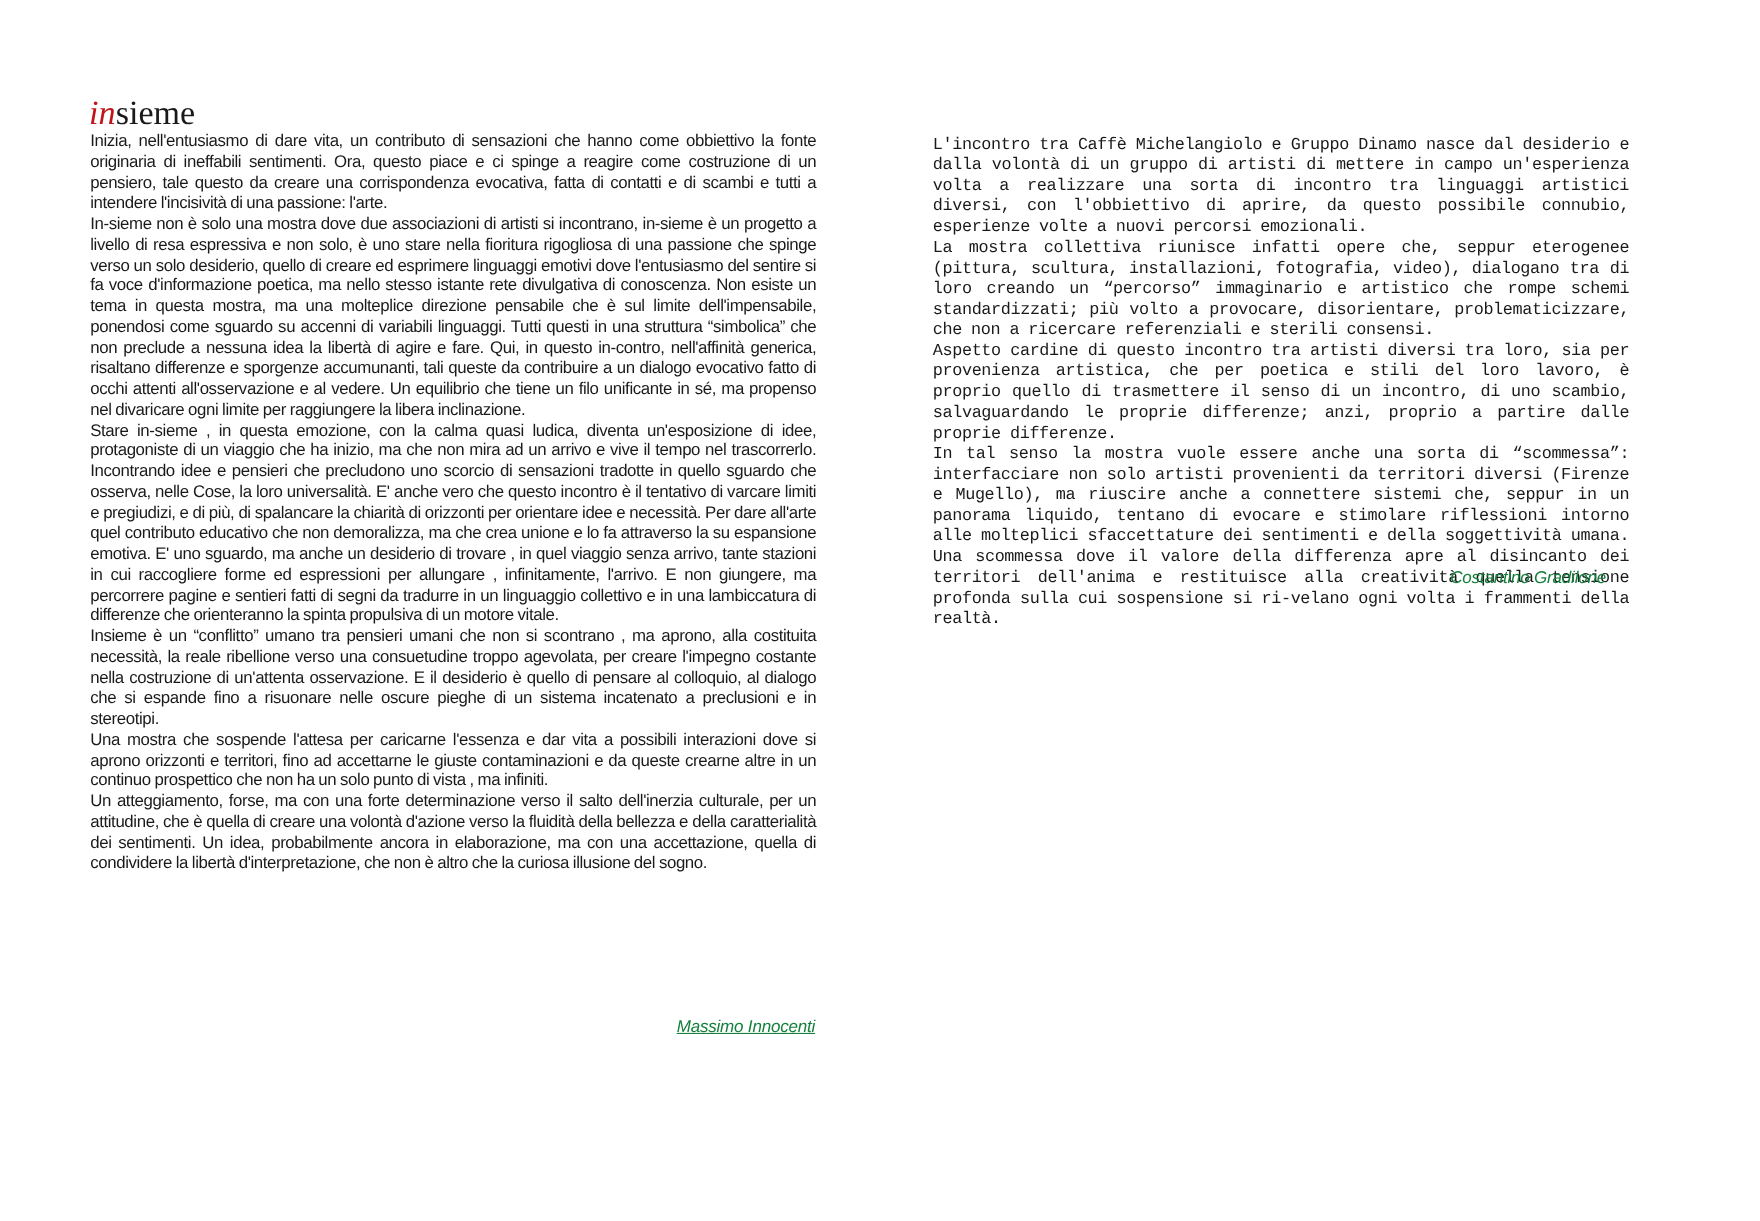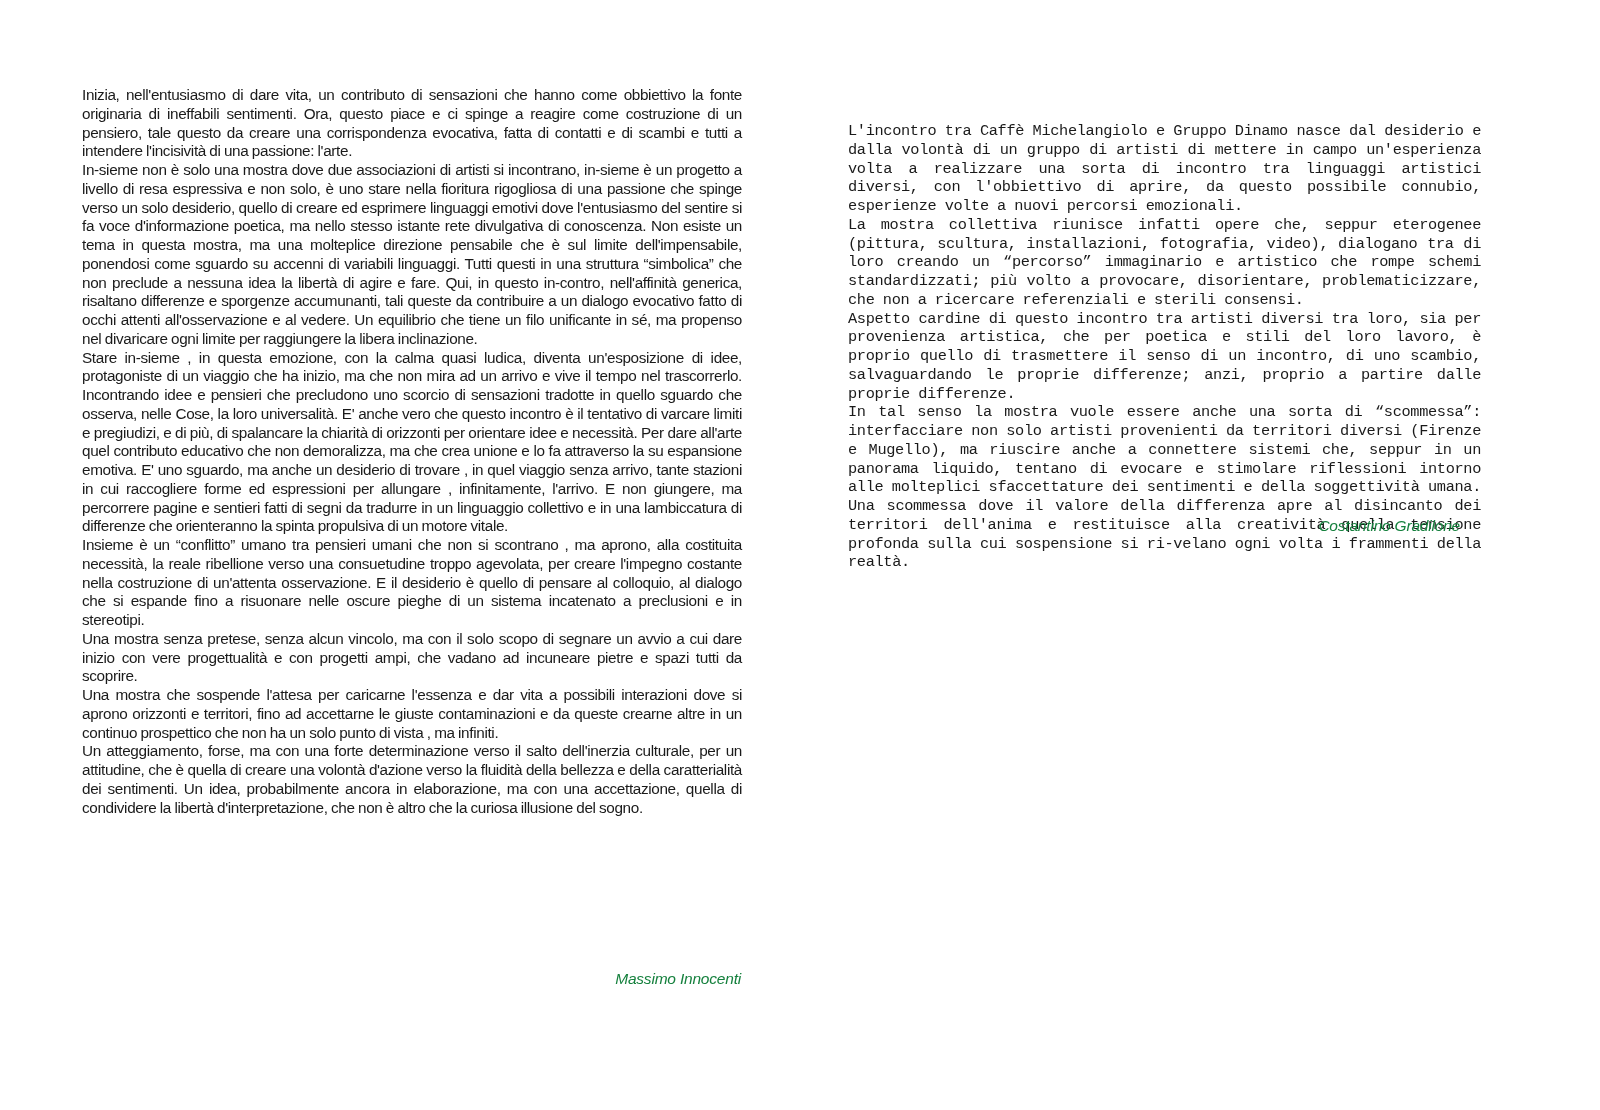--- a/index.html
+++ b/index.html
@@ -60,36 +60,37 @@
       font-family: "Liberation Sans", sans-serif;
       font-style: italic;
       font-size: 15.5px;
       letter-spacing: -0.2px;
       color: #15803d;
       white-space: nowrap;
       margin-top: 15px;
     }
     .sig-left {
       right: calc(1600px - 741px);
-      top: 955px;
+      top: 910px;
+      text-decoration: underline;
     }
     .sig-right {
       right: calc(1600px - 1460px);
       top: 502px;
     }
   </style>
 </head>
 <body>
 
 <div class="col col-left">
+  <h1 class="title"><span class="accent">in</span><span>sieme</span></h1>
   <p class="para">Inizia, nell'entusiasmo di dare vita, un  contributo di sensazioni che hanno come obbiettivo la fonte originaria di ineffabili sentimenti. Ora, questo piace e ci spinge a reagire come costruzione di un pensiero, tale questo da creare una corrispondenza evocativa, fatta di contatti e di scambi e tutti a intendere l'incisività di una passione: l'arte.</p>
   <p class="para">In-sieme non è solo una mostra dove due associazioni di artisti si incontrano, in-sieme è un progetto a livello di resa espressiva e non solo, è uno stare nella fioritura rigogliosa di una passione che spinge verso un solo desiderio, quello di creare ed esprimere linguaggi emotivi dove l'entusiasmo del sentire si fa voce d'informazione poetica, ma nello stesso istante rete divulgativa di conoscenza. Non esiste un   tema in questa mostra, ma una molteplice direzione pensabile che è sul limite dell'impensabile, ponendosi come sguardo su accenni di variabili linguaggi. Tutti questi in una struttura “simbolica” che non preclude a nessuna idea la libertà di agire e fare. Qui, in questo in-contro, nell'affinità generica, risaltano differenze e sporgenze accumunanti, tali queste da contribuire a un dialogo evocativo fatto di occhi attenti all'osservazione e al vedere. Un equilibrio che tiene un filo unificante in sé, ma propenso nel divaricare ogni limite per raggiungere la libera inclinazione.</p>
   <p class="para">Stare in-sieme , in questa emozione, con la calma quasi ludica, diventa un'esposizione di idee, protagoniste di un viaggio che ha inizio, ma che non mira ad un arrivo e vive il tempo nel trascorrerlo. Incontrando idee e pensieri che precludono uno scorcio di sensazioni tradotte in quello sguardo che osserva, nelle Cose, la loro universalità. E' anche vero che questo incontro è il tentativo di varcare limiti e pregiudizi, e di più, di spalancare la chiarità di orizzonti per orientare idee e necessità. Per dare  all'arte quel contributo educativo che non demoralizza, ma che crea unione e lo fa attraverso la su espansione emotiva. E' uno sguardo, ma anche un desiderio di trovare , in quel viaggio senza arrivo, tante stazioni in cui raccogliere forme ed espressioni per allungare , infinitamente, l'arrivo. E non giungere, ma percorrere pagine e sentieri fatti di segni da tradurre in un linguaggio collettivo e in una lambiccatura di differenze che orienteranno la spinta propulsiva di un motore vitale.</p>
   <p class="para">Insieme è un “conflitto” umano tra pensieri umani che non si scontrano , ma aprono, alla costituita necessità, la reale ribellione verso una consuetudine troppo agevolata, per creare l'impegno costante nella costruzione di un'attenta osservazione. E il desiderio è quello di pensare al colloquio, al dialogo che si espande fino a risuonare nelle oscure pieghe di un sistema incatenato a preclusioni e in stereotipi.</p>
-  <p class="para">Una mostra senza pretese, senza alcun vincolo, ma con il solo scopo di segnare un avvio a cui dare inizio con vere progettualità e con progetti ampi, che vadano ad incuneare pietre e spazi tutti da scoprire.</p>
   <p class="para">Una mostra che sospende l'attesa per caricarne l'essenza e dar vita a possibili interazioni dove si aprono orizzonti e territori, fino ad accettarne le giuste contaminazioni e da queste crearne altre in un continuo prospettico che non ha un solo punto di vista , ma infiniti.</p>
   <p class="para">Un atteggiamento, forse, ma con una forte determinazione verso il salto dell'inerzia culturale, per un attitudine, che è quella di creare una volontà d'azione verso la fluidità della bellezza e della caratterialità dei sentimenti. Un idea, probabilmente ancora in elaborazione, ma con una accettazione, quella di condividere la libertà d'interpretazione, che non è altro che la curiosa illusione del sogno.</p>
 </div>
 <div class="signature sig-left">Massimo Innocenti</div>
 
 <div class="col col-right">
   <p class="para">L'incontro tra Caffè Michelangiolo e Gruppo Dinamo nasce dal desiderio e dalla volontà di un gruppo di artisti di mettere in campo un'esperienza volta a realizzare una sorta di incontro tra linguaggi artistici diversi, con l'obbiettivo di aprire, da questo possibile connubio, esperienze volte a nuovi percorsi emozionali.</p>
   <p class="para"> La mostra collettiva  riunisce infatti opere che, seppur eterogenee (pittura, scultura, installazioni, fotografia, video), dialogano tra di loro creando un “percorso” immaginario e artistico che rompe schemi standardizzati; più volto a provocare, disorientare, problematicizzare, che non a ricercare referenziali e sterili consensi.</p>
   <p class="para">Aspetto cardine di questo incontro tra artisti diversi tra loro, sia per provenienza artistica, che per poetica e stili del loro lavoro, è proprio quello di trasmettere il senso di un incontro, di uno scambio, salvaguardando le proprie differenze; anzi, proprio a partire dalle proprie differenze.</p>
   <p class="para">In tal senso la mostra vuole essere anche una sorta di “scommessa”:  interfacciare non solo artisti provenienti da territori diversi   (Firenze e Mugello), ma riuscire anche a connettere sistemi  che, seppur  in un panorama  liquido, tentano di evocare e stimolare riflessioni intorno alle molteplici sfaccettature  dei sentimenti e della soggettività umana. Una scommessa dove il valore della differenza apre al disincanto dei territori dell'anima e restituisce alla creatività quella tensione profonda sulla cui sospensione si ri-velano ogni volta i frammenti della realtà.</p>

